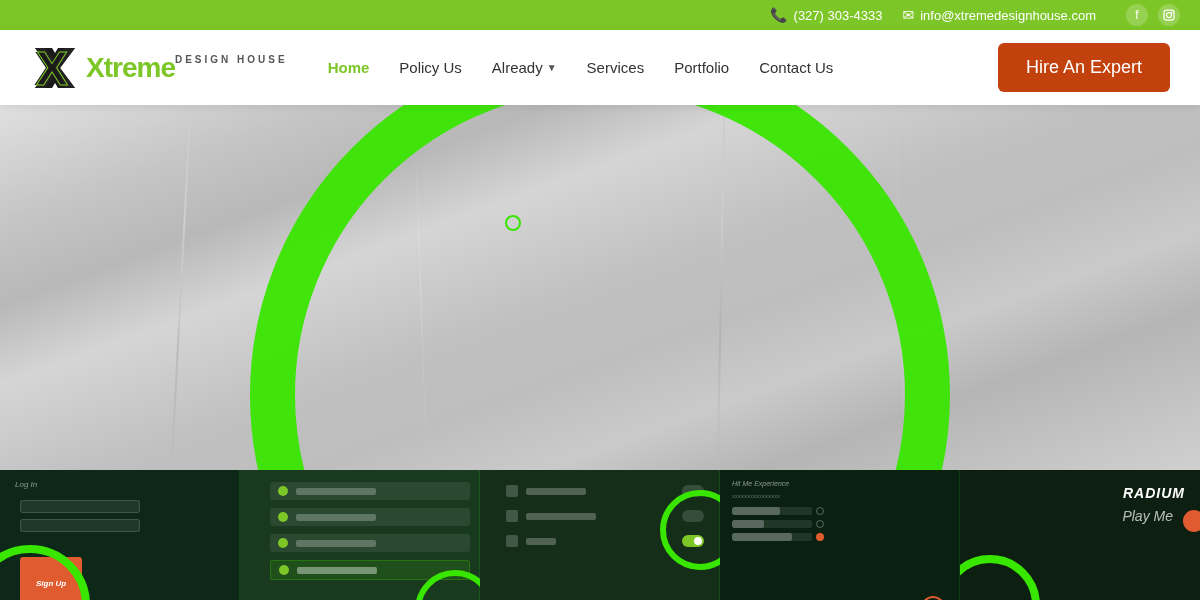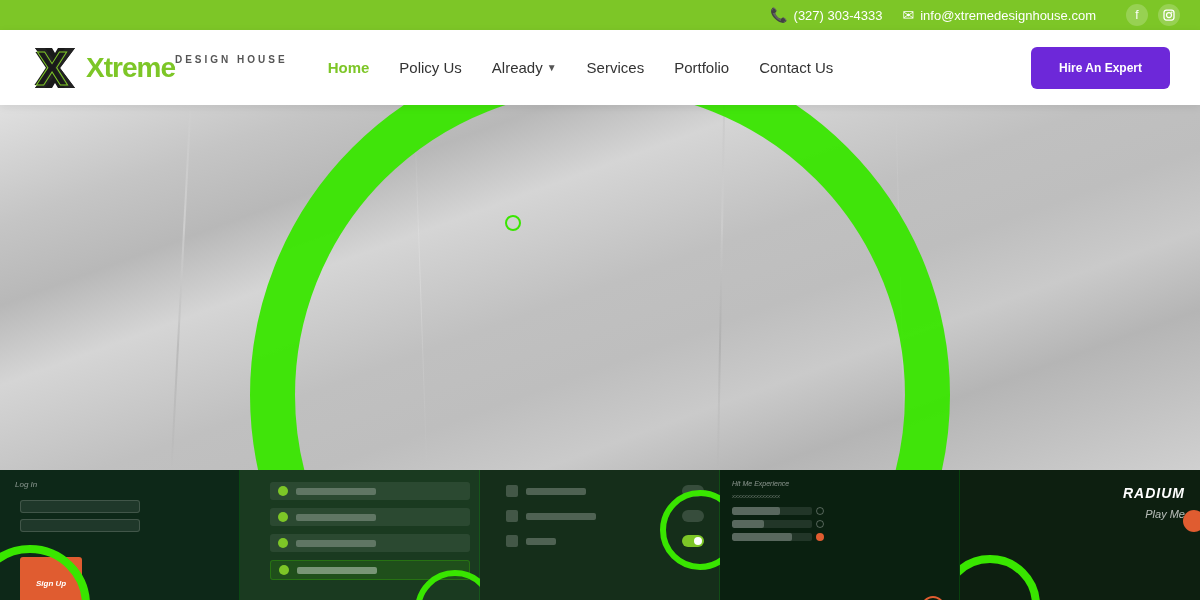--- a/index.html
+++ b/index.html
@@ -104,26 +104,26 @@
     }
     .nav-link.active {
       color: #7dc627;
       font-weight: 600;
     }
     .nav-link .arrow {
       font-size: 10px;
       color: #555;
     }
     .hire-btn {
-      background: #6d28d9;
+      background: #c2410c;
       color: white;
       border: none;
       padding: 14px 28px;
-      font-size: 12px;
-      font-weight: 700;
+      font-size: 18px;
+      font-weight: 400;
       border-radius: 6px;
       cursor: pointer;
       white-space: nowrap;
       margin-left: auto;
     }
 
     
     .hero {
       position: relative;
       height: 365px;
@@ -205,23 +205,23 @@
       top: 15px;
       right: 15px;
       color: white;
       font-size: 14px;
       font-weight: 900;
       letter-spacing: 1px;
     }
     .p5-subtitle {
       position: absolute;
       top: 38px;
-      right: 15px;
+      right: 27px;
       color: rgba(255,255,255,0.7);
-      font-size: 11px;
+      font-size: 14px;
     }
     .p5-arc {
       position: absolute;
       bottom: -20px;
       left: -20px;
       width: 100px; height: 100px;
       border-radius: 50%;
       border: 8px solid #39e600;
     }
     .p5-orange {

